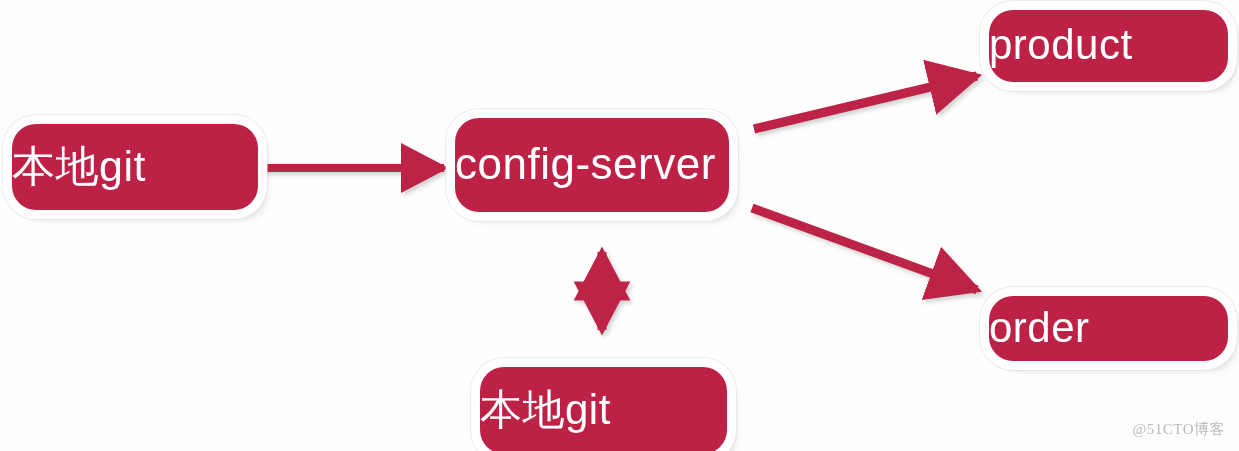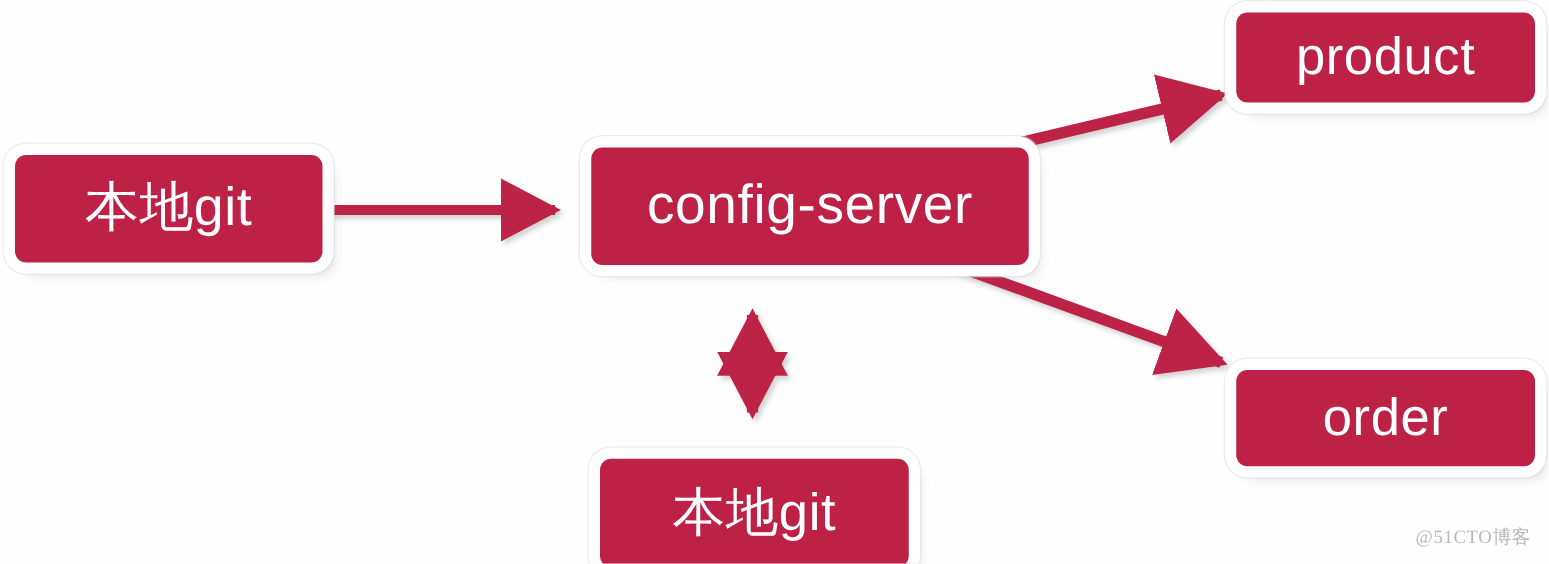--- a/index.html
+++ b/index.html
@@ -16,43 +16,42 @@
     height: 451px;
     background: #fefefe;
     overflow: hidden;
   }
   
   .node {
     position: absolute;
     box-sizing: border-box;
     background: #bd2146;
     color: #ffffff;
-    border-radius: 9px;
+    border-radius: 24px;
     display: flex;
     align-items: center;
-    justify-content: center;
     text-align: center;
     
     box-shadow:
       0 0 0 9px #ffffff,
       0 0 0 10px rgba(220,220,220,0.55),
       7px 8px 9px rgba(120,120,120,0.30);
     letter-spacing: 0.5px;
     line-height: 1;
     white-space: nowrap;
   }
   .node .label {
     display: block;
     transform: translateY(-1px);
   }
   
   #node-remote-git  { left: 12px;  top: 124px; width: 246px; height: 86px; font-size: 43px; }
-  #node-config-server { left: 473px; top: 118px; width: 350px; height: 94px; font-size: 44px; }
+  #node-config-server { left: 455px; top: 118px; width: 274px; height: 94px; font-size: 44px; }
   #node-product    { left: 989px; top: 10px;  width: 239px; height: 72px; font-size: 42px; }
-  #node-order      { left: 989px; top: 296px; width: 239px; height: 77px; font-size: 42px; }
+  #node-order      { left: 989px; top: 296px; width: 239px; height: 65px; font-size: 42px; }
   #node-local-git  { left: 480px; top: 367px; width: 247px; height: 87px; font-size: 42px; }
 
   
   #arrow-layer {
     position: absolute;
     left: 0; top: 0;
     width: 1239px;
     height: 451px;
     pointer-events: none;
   }

